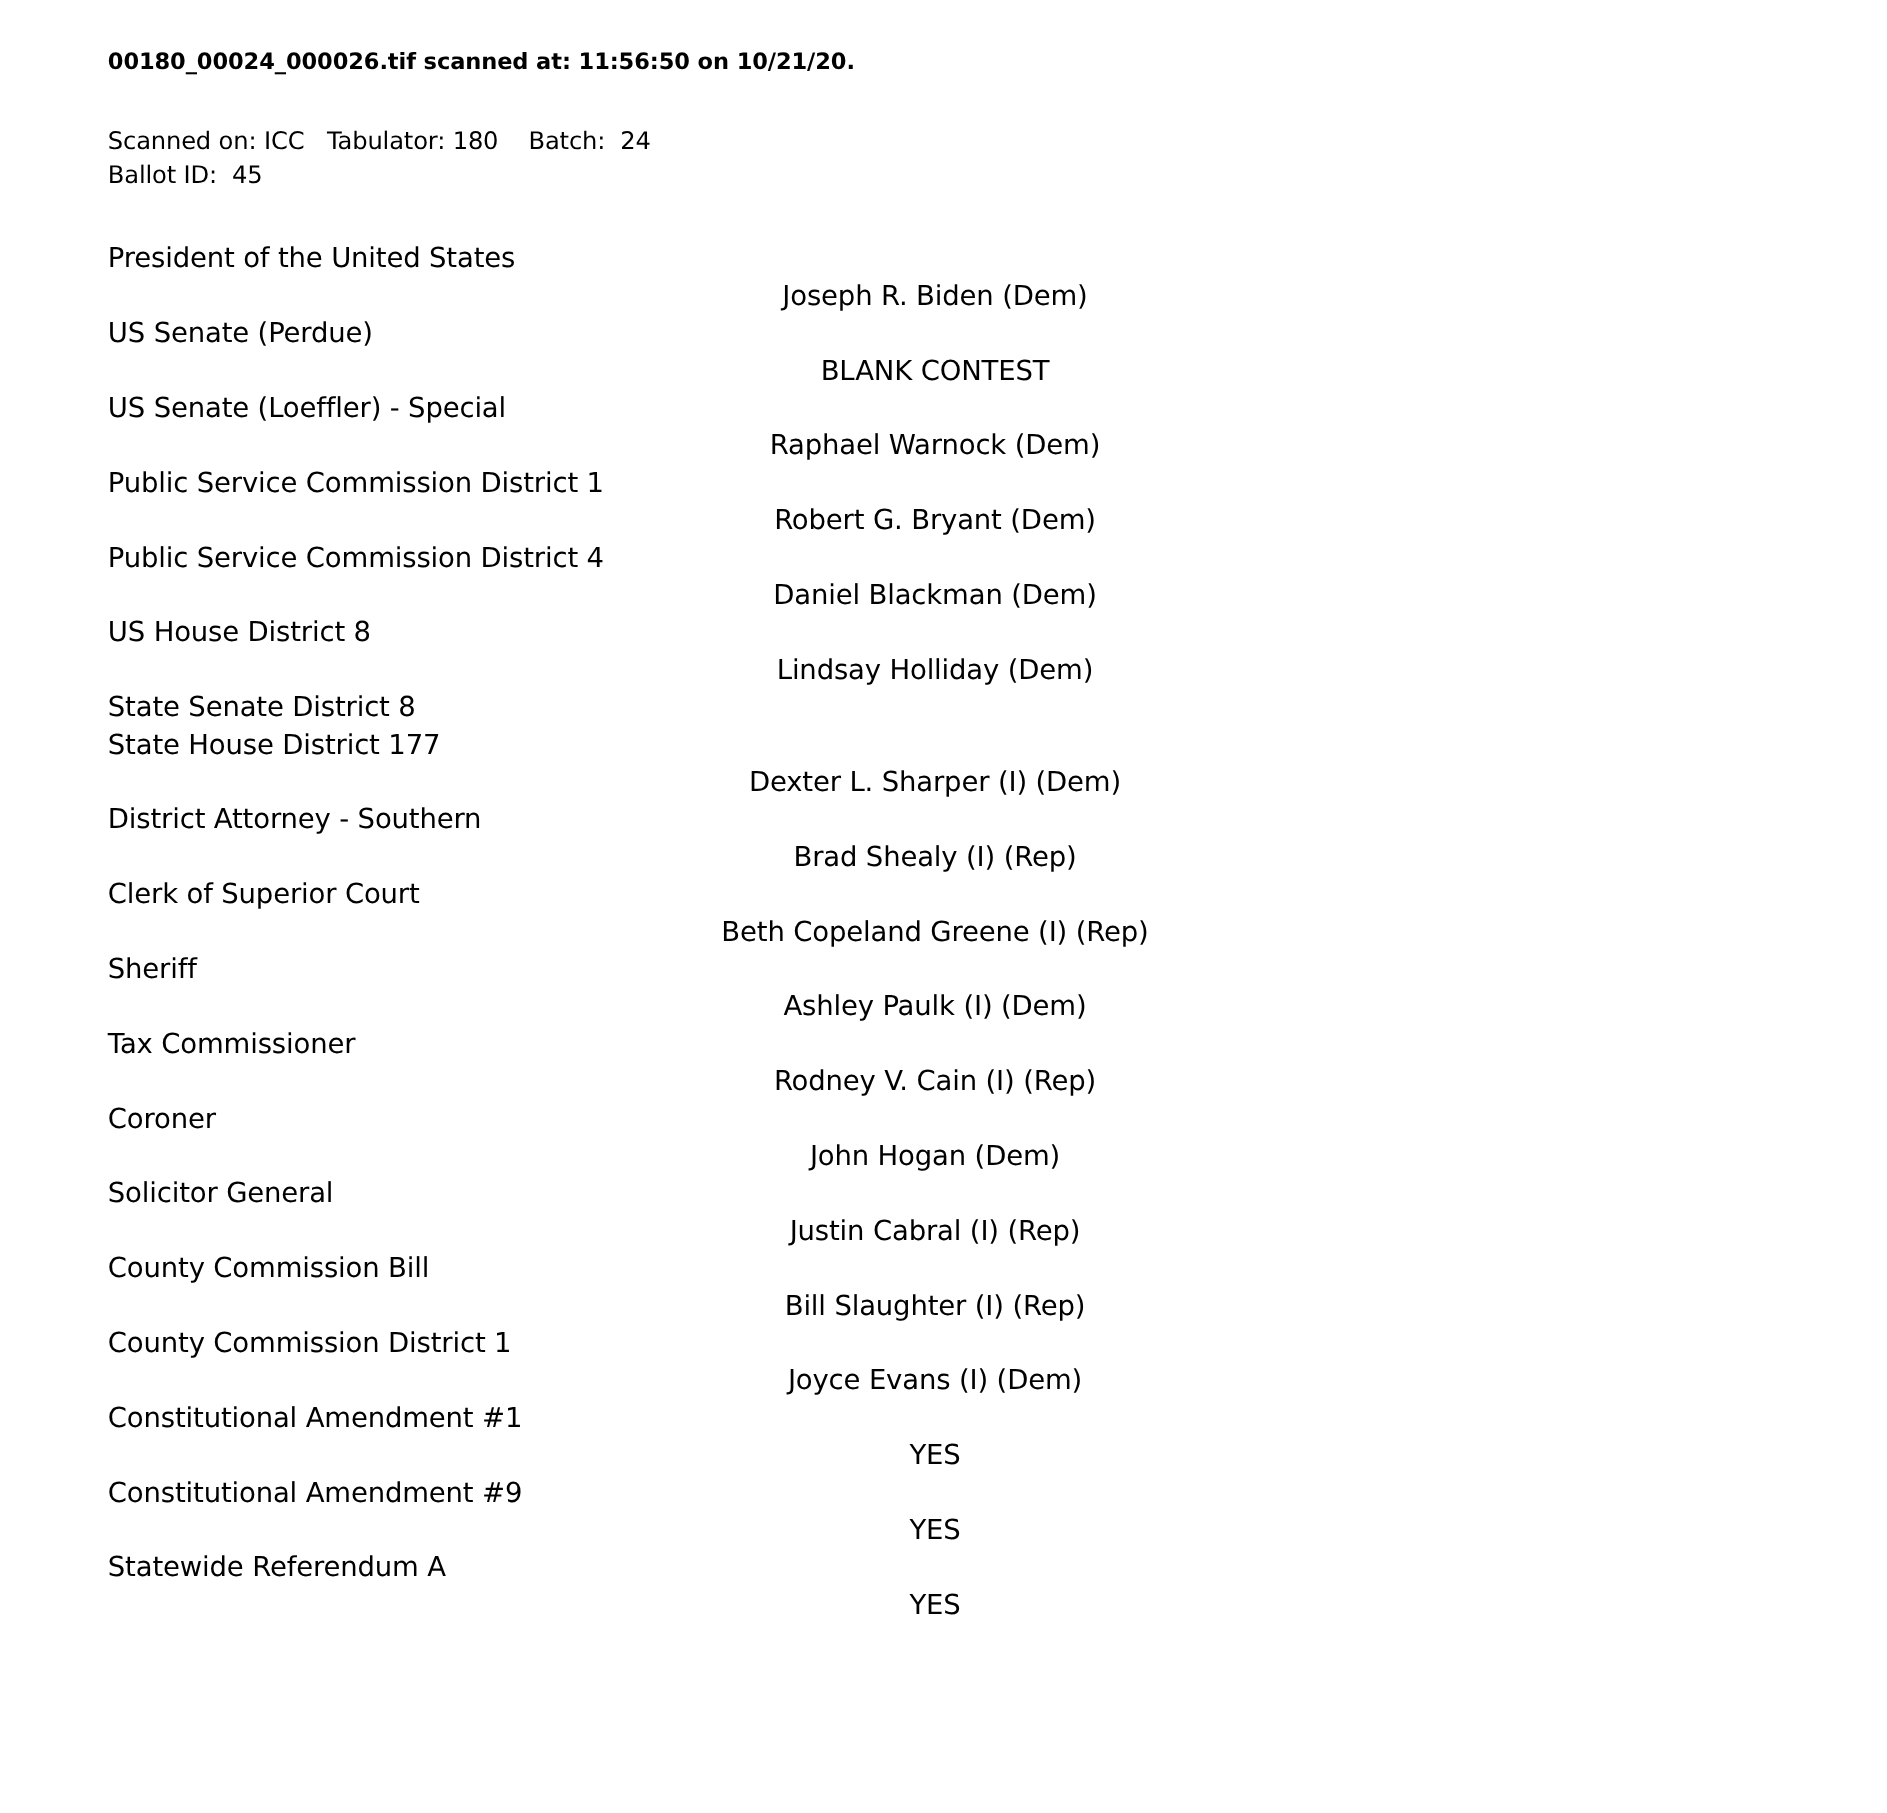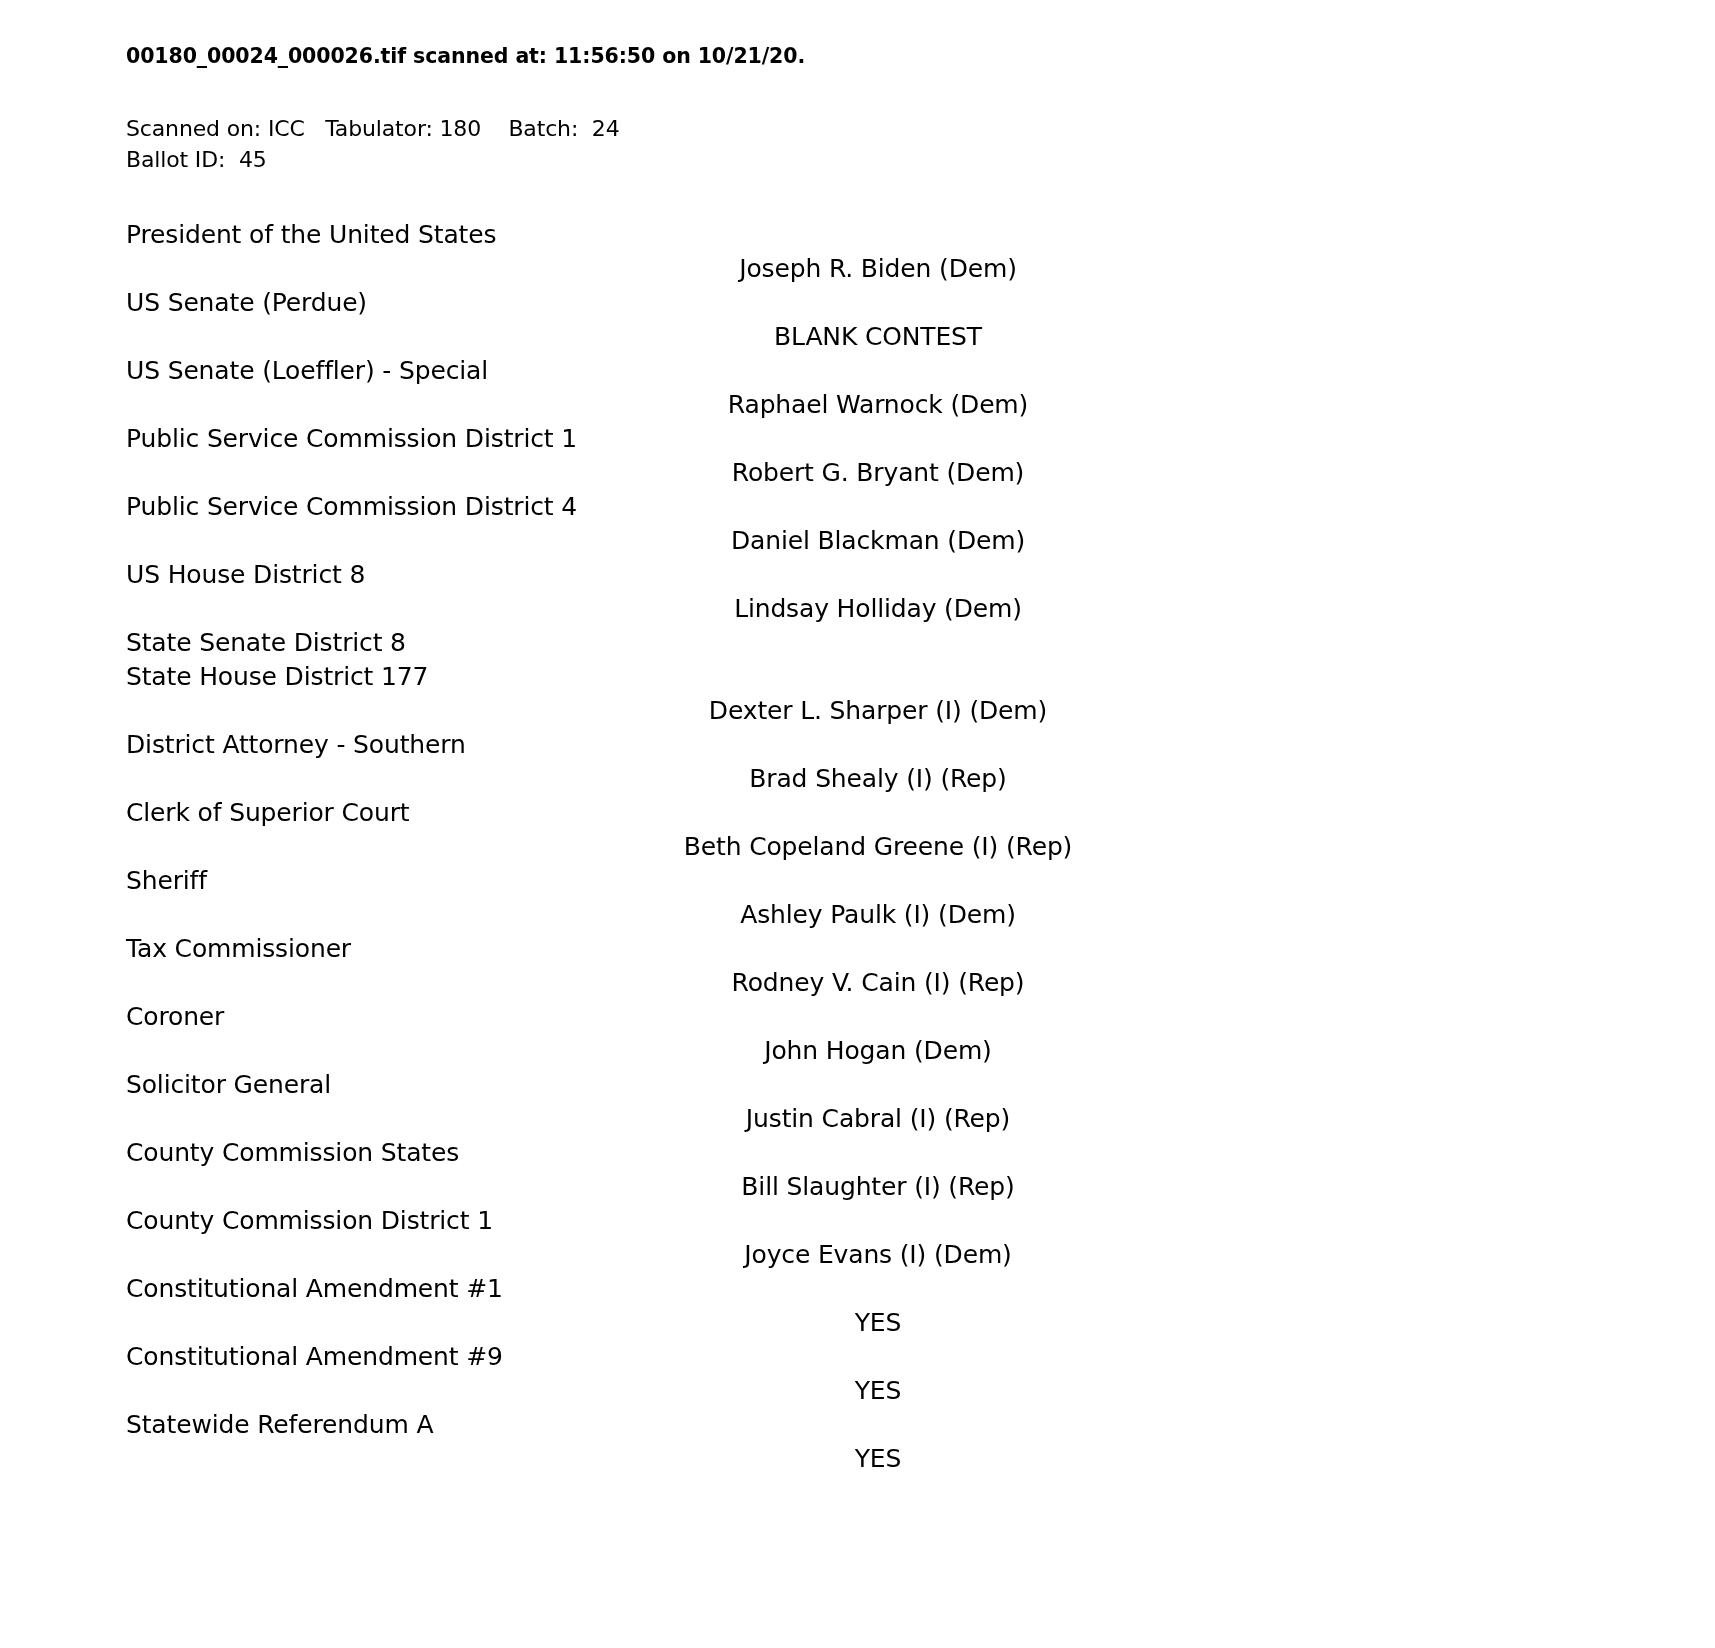--- a/index.html
+++ b/index.html
@@ -12,21 +12,20 @@
     min-height: 1648px;
     font-family: "DejaVu Sans", sans-serif;
     color: #000000;
   }
   .page {
     width: 1580px;
     min-height: 1648px;
     box-sizing: border-box;
     padding: 44px 0 0 0;
     position: relative;
-    margin-left: 28px;
   }
   .scan-header {
     margin-left: 98px;
     font-size: 20.5px;
     font-weight: bold;
     letter-spacing: -0.1px;
     line-height: 1.2;
   }
   .scan-header .filename {
     font-weight: bold;
@@ -125,21 +124,21 @@
       </div>
       <div class="contest-block">
         <div class="contest-title">Coroner</div>
         <div class="contest-selection">John Hogan (Dem)</div>
       </div>
       <div class="contest-block">
         <div class="contest-title">Solicitor General</div>
         <div class="contest-selection">Justin Cabral (I) (Rep)</div>
       </div>
       <div class="contest-block">
-        <div class="contest-title">County Commission States</div>
+        <div class="contest-title">County Commission Bill</div>
         <div class="contest-selection">Bill Slaughter (I) (Rep)</div>
       </div>
       <div class="contest-block">
         <div class="contest-title">County Commission District 1</div>
         <div class="contest-selection">Joyce Evans (I) (Dem)</div>
       </div>
       <div class="contest-block">
         <div class="contest-title">Constitutional Amendment #1</div>
         <div class="contest-selection">YES</div>
       </div>

